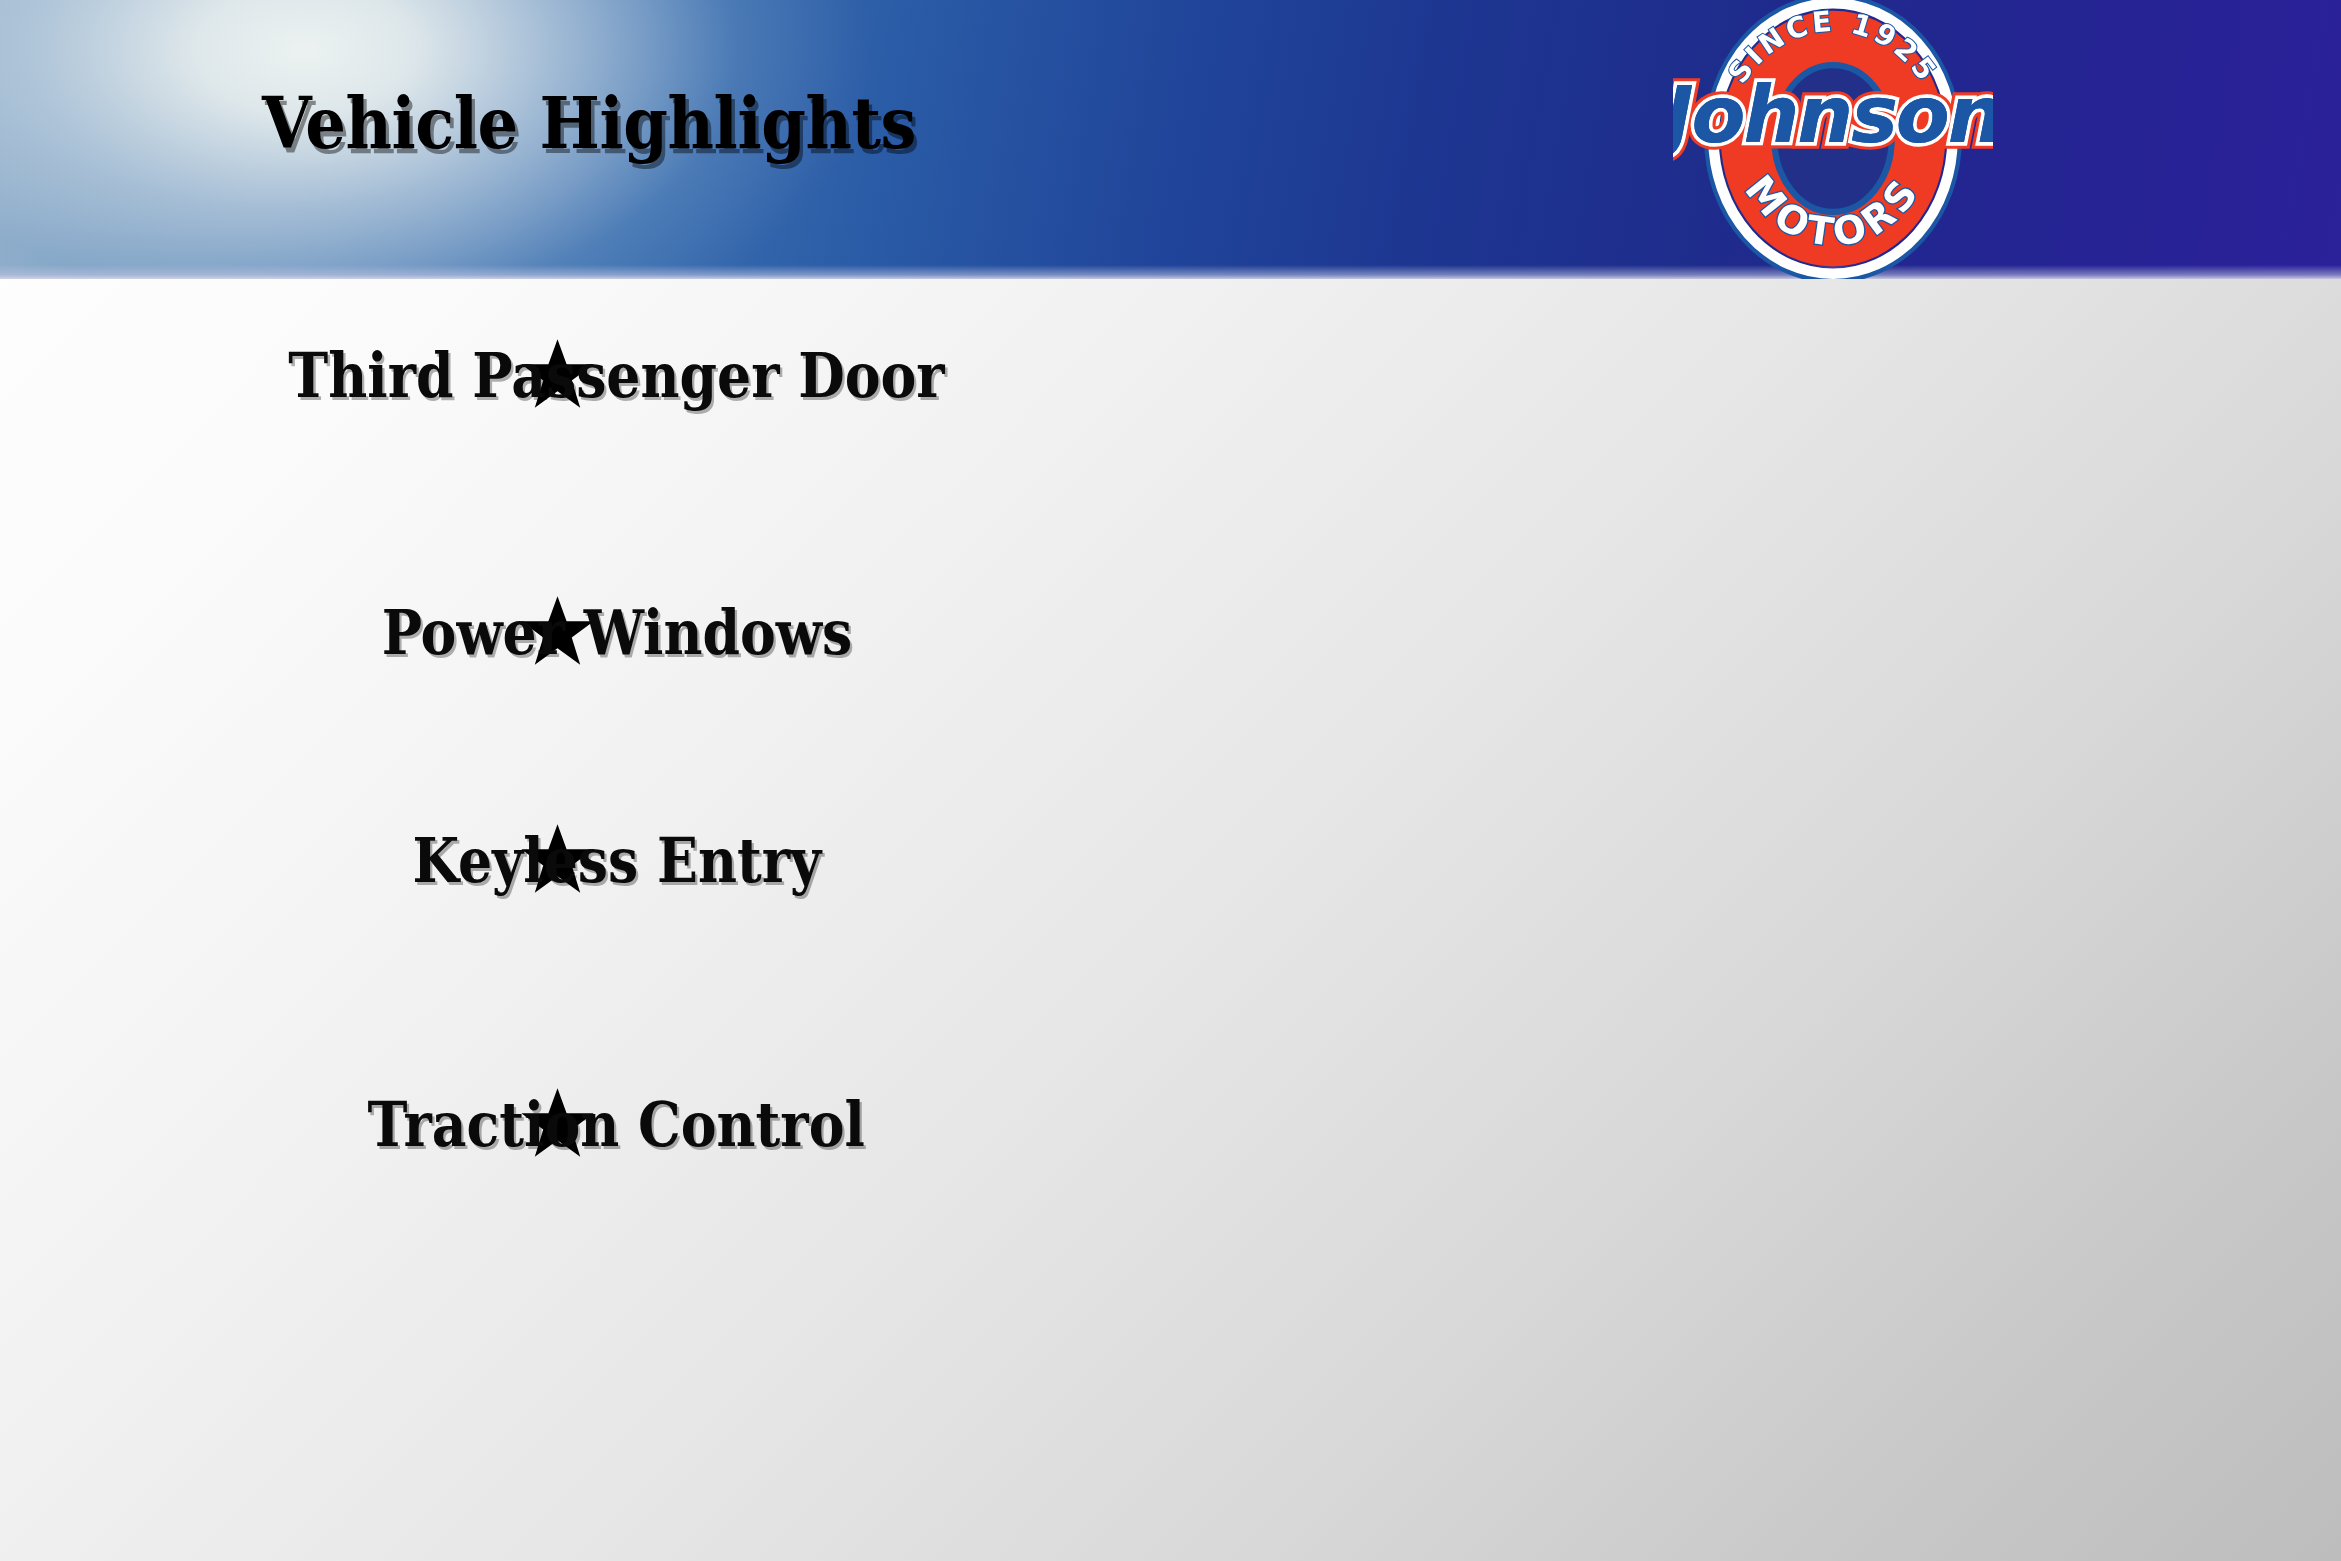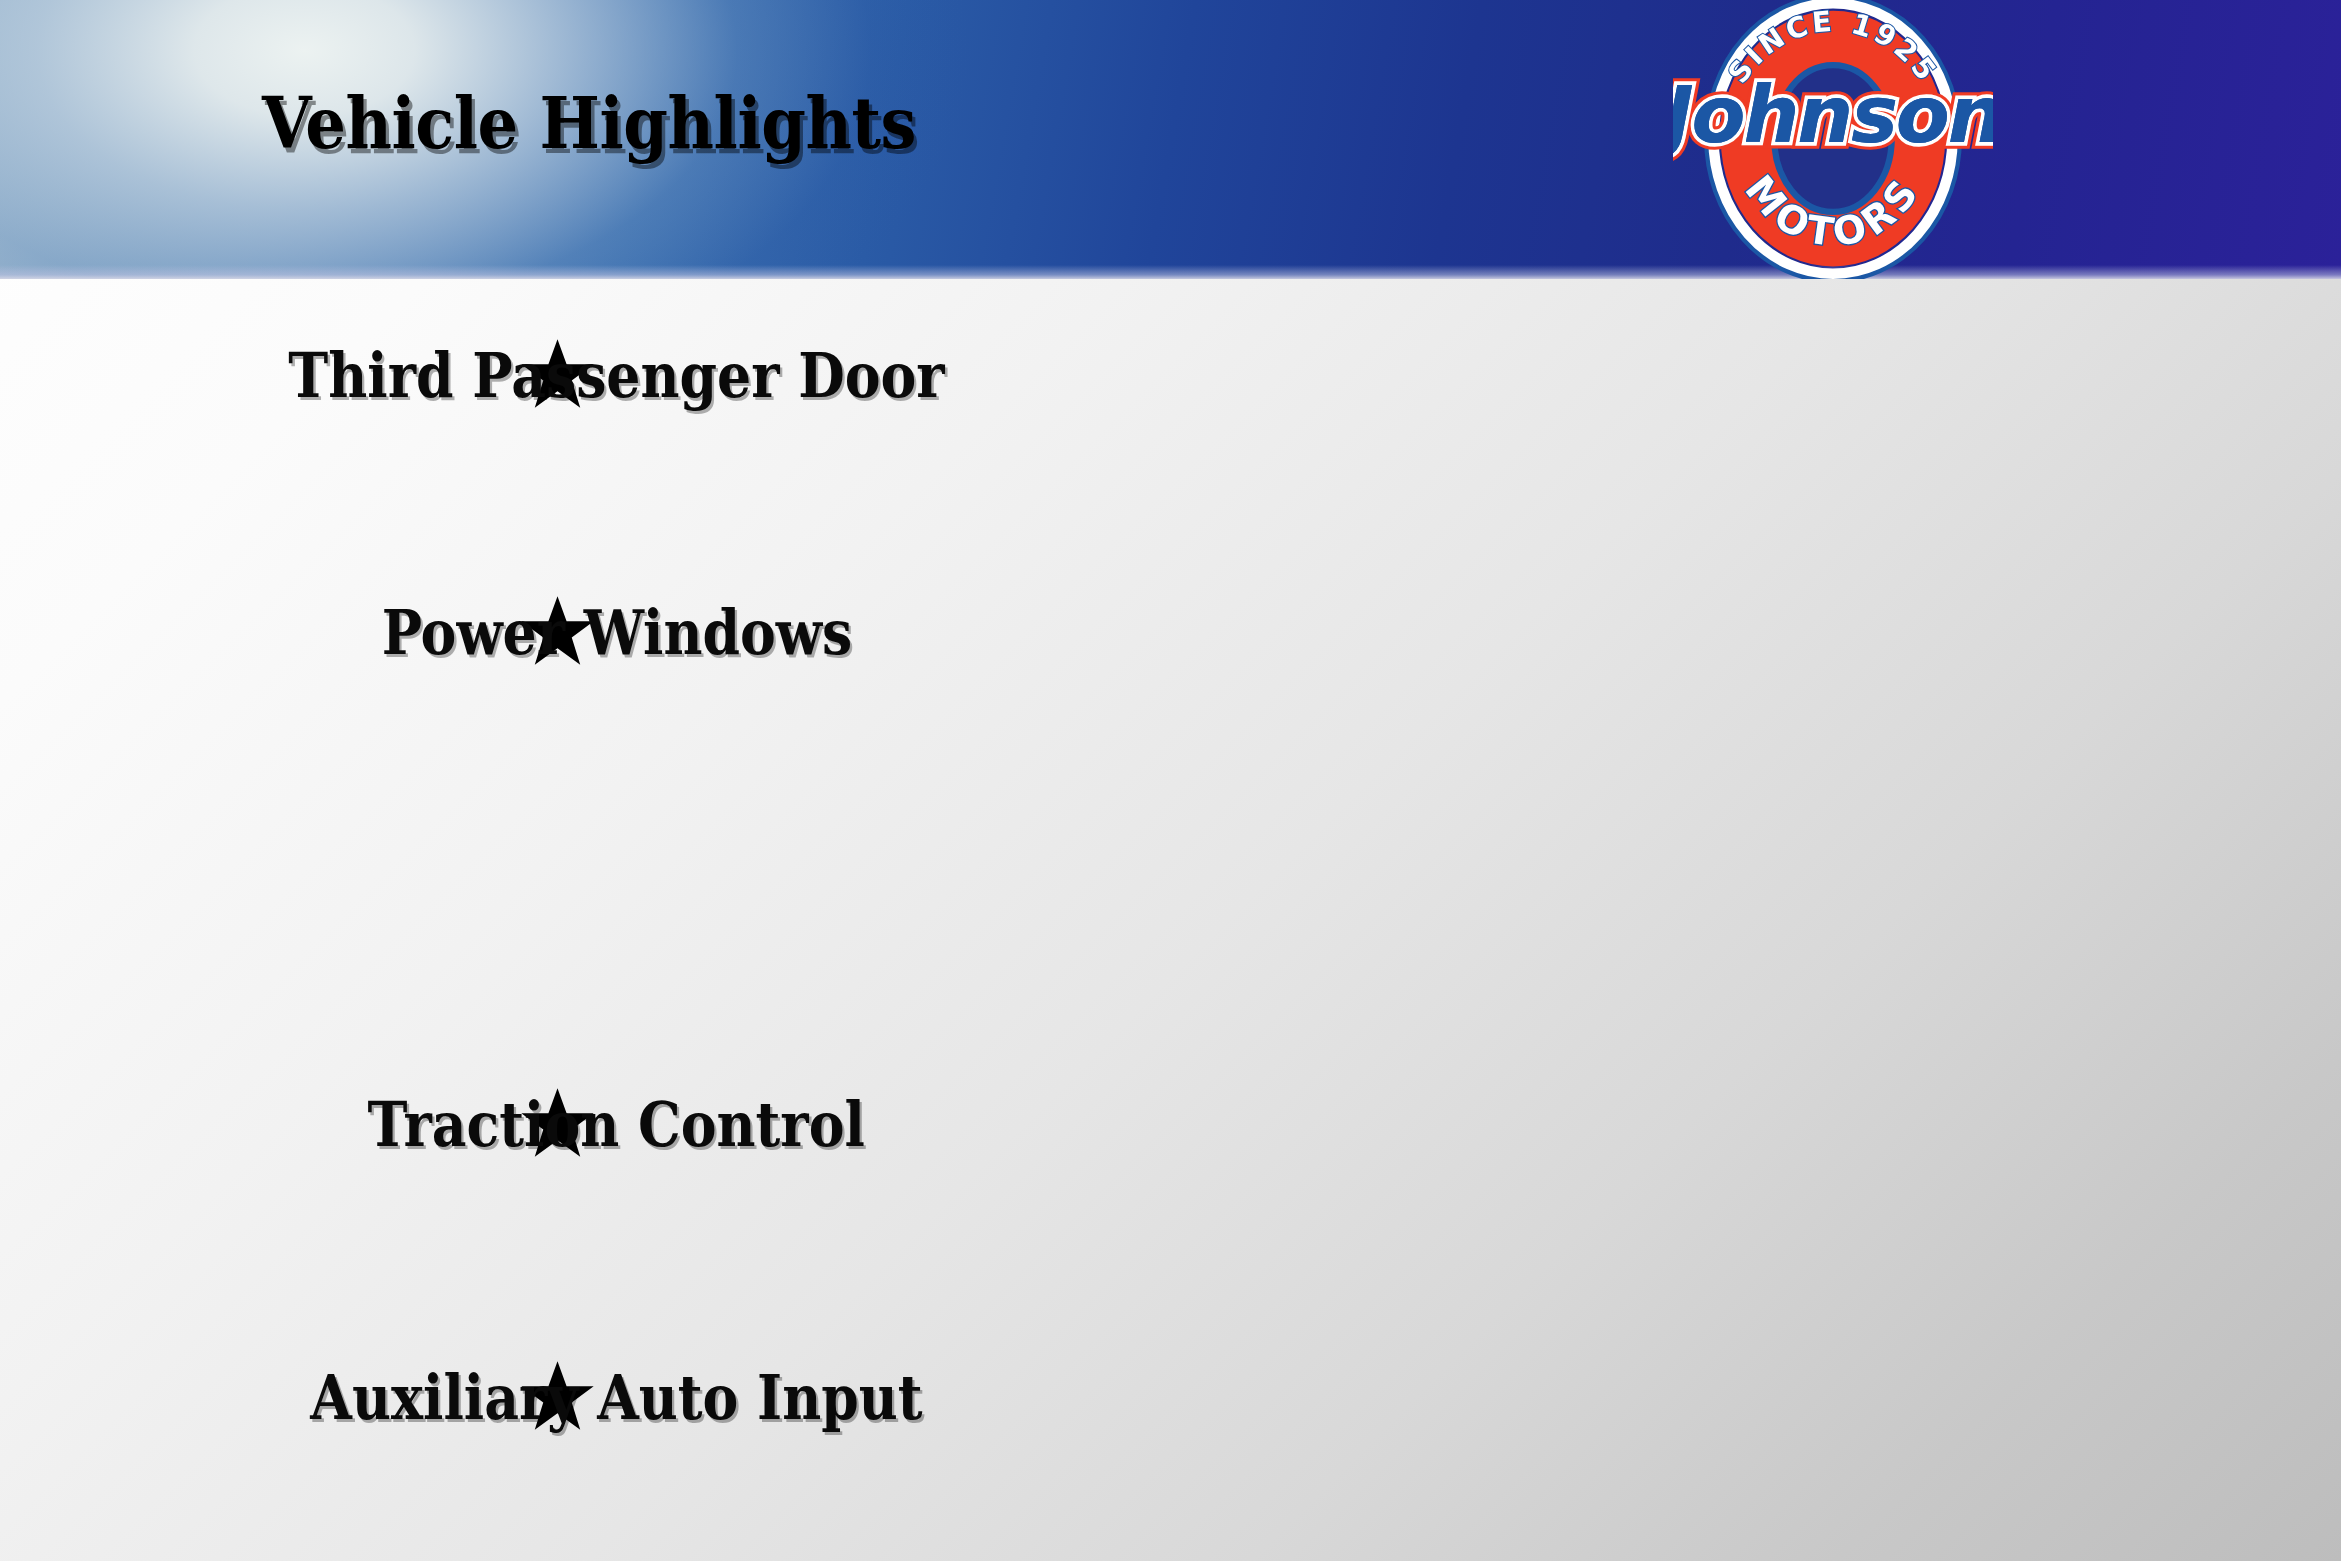--- a/index.html
+++ b/index.html
@@ -185,34 +185,34 @@
 
     <div class="feature-row row-1">
       <span class="bullet-star">
         <svg viewBox="0 0 100 100">
             <polygon points="50,3 61.8,35.5 97,35.5 68.5,56.5 79.5,92 50,70.5 20.5,92 31.5,56.5 3,35.5 38.2,35.5" fill="#000000"></polygon>
           </svg>
       </span>
       <div class="feature-label"><span>Power Windows</span></div>
     </div>
 
+    <div class="feature-row row-2">
+      <span class="bullet-star">
+        <svg viewBox="0 0 100 100">
+            <polygon points="50,3 61.8,35.5 97,35.5 68.5,56.5 79.5,92 50,70.5 20.5,92 31.5,56.5 3,35.5 38.2,35.5" fill="#000000"></polygon>
+          </svg>
+      </span>
+      <div class="feature-label"><span>Keyless Entry</span></div>
+    </div>
 
     <div class="feature-row row-3">
       <span class="bullet-star">
         <svg viewBox="0 0 100 100">
             <polygon points="50,3 61.8,35.5 97,35.5 68.5,56.5 79.5,92 50,70.5 20.5,92 31.5,56.5 3,35.5 38.2,35.5" fill="#000000"></polygon>
           </svg>
       </span>
       <div class="feature-label"><span>Traction Control</span></div>
     </div>
 
-    <div class="feature-row row-4">
-      <span class="bullet-star">
-        <svg viewBox="0 0 100 100">
-            <polygon points="50,3 61.8,35.5 97,35.5 68.5,56.5 79.5,92 50,70.5 20.5,92 31.5,56.5 3,35.5 38.2,35.5" fill="#000000"></polygon>
-          </svg>
-      </span>
-      <div class="feature-label"><span>Auxiliary Auto Input</span></div>
-    </div>
 
   </div>
 </div>
 
 
 </body></html>

